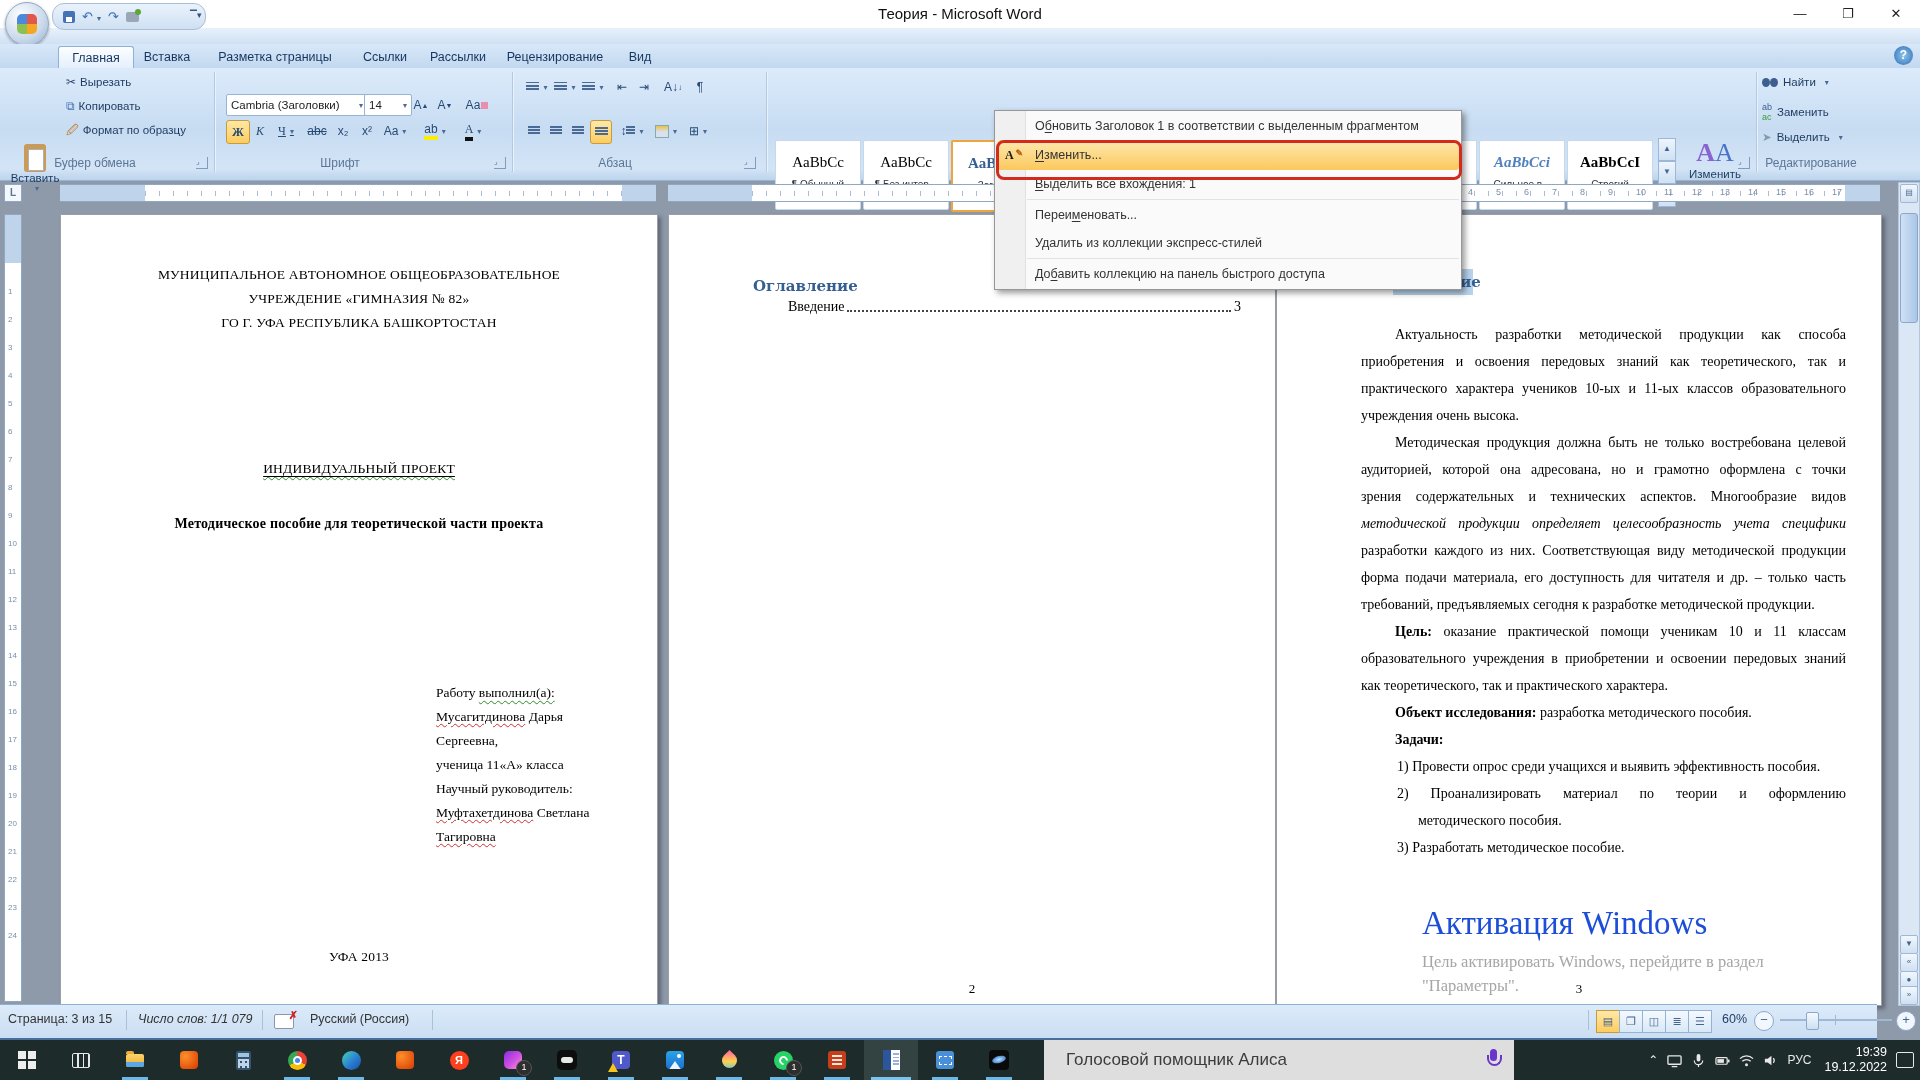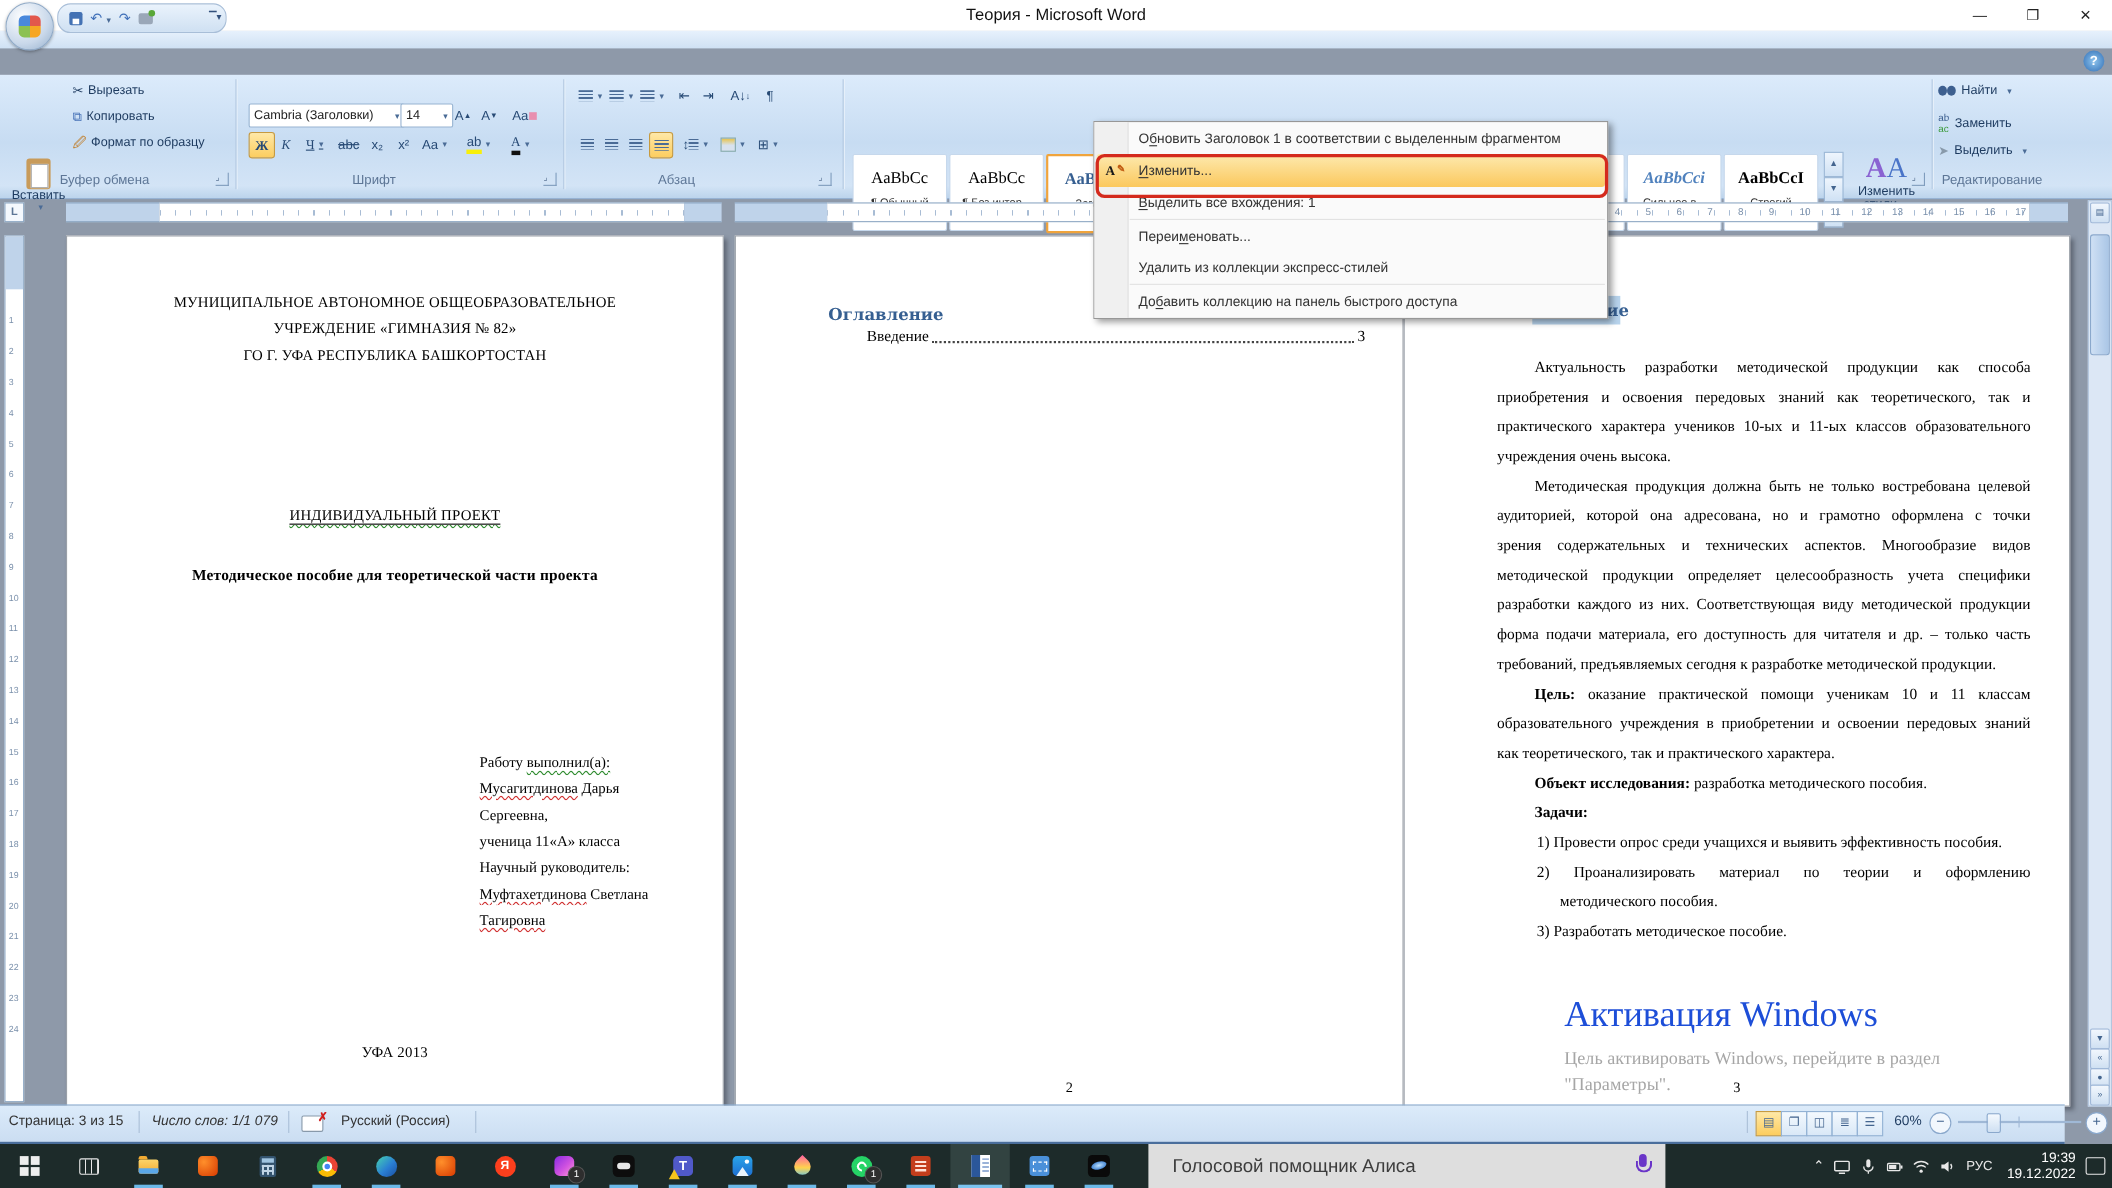--- a/index.html
+++ b/index.html
@@ -206,20 +206,29 @@
       <span class="logo"></span>
     </div>
   <div id="qat">
     <span class="save-sq"></span>
     <span class="qico">↶<span class="caret">▾</span></span>
     <span class="qico">↷</span>
     <span class="printer"></span>
   </div>
   <div id="qat-more">▔▾</div>
 
+  <div id="tabrow">
+    <div class="tab active" style="left:58px;width:74px;">Главная</div>
+    <div class="tab" style="left:137px;width:60px;">Вставка</div>
+    <div class="tab" style="left:202px;width:146px;">Разметка страницы</div>
+    <div class="tab" style="left:353px;width:64px;">Ссылки</div>
+    <div class="tab" style="left:423px;width:70px;">Рассылки</div>
+    <div class="tab" style="left:498px;width:114px;">Рецензирование</div>
+    <div class="tab" style="left:617px;width:46px;">Вид</div>
+  </div>
   <div id="help-btn">?</div>
 
   <div id="ribbon">
 
     <div id="paste-big">
       <span class="clipboard"></span>
       <span>Вставить</span>
       <span class="caret">▾</span>
     </div>
     <div class="rbtn" style="left:66px;top:8px;">
@@ -480,21 +489,21 @@
     <div id="p3sel" style="left:116px;top:54px;width:80px;height:26px;"></div>
     <div class="doc-h" style="position:absolute;left:120px;top:58px;">Введение</div>
     <div id="p3body">
         <div class="p3line j i" style="top: 106px;"><span>Актуальность разработки методической продукции как способа</span></div>
         <div class="p3line j" style="top: 133px;"><span>приобретения и освоения передовых знаний как теоретического, так и</span></div>
         <div class="p3line j" style="top: 160px;"><span>практического характера учеников 10-ых и 11-ых классов образовательного</span></div>
         <div class="p3line " style="top: 187px;"><span>учреждения очень высока.</span></div>
         <div class="p3line j i" style="top: 214px;"><span>Методическая продукция должна быть не только востребована целевой</span></div>
         <div class="p3line j" style="top: 241px;"><span>аудиторией, которой она адресована, но и грамотно оформлена с точки</span></div>
         <div class="p3line j" style="top: 268px;"><span>зрения содержательных и технических аспектов. Многообразие видов</span></div>
-        <div class="p3line j" style="top: 295px;"><span>методической продукции определяет целесообразность учета специфики</span></div>
+        <div class="p3line j" style="top: 295px; font-style: italic;"><span>методической продукции определяет целесообразность учета специфики</span></div>
         <div class="p3line j" style="top: 322px;"><span>разработки каждого из них. Соответствующая виду методической продукции</span></div>
         <div class="p3line j" style="top: 349px;"><span>форма подачи материала, его доступность для читателя и др. – только часть</span></div>
         <div class="p3line " style="top: 376px;"><span>требований, предъявляемых сегодня к разработке методической продукции.</span></div>
         <div class="p3line j i" style="top: 403px;"><b>Цель:</b><span> оказание практической помощи ученикам 10 и 11 классам</span></div>
         <div class="p3line j" style="top: 430px;"><span>образовательного учреждения в приобретении и освоении передовых знаний</span></div>
         <div class="p3line " style="top: 457px;"><span>как теоретического, так и практического характера.</span></div>
         <div class="p3line i" style="top: 484px;"><b>Объект исследования:</b><span>  разработка методического пособия.</span></div>
         <div class="p3line i" style="top: 511px;"><b>Задачи:</b><span></span></div>
         <div class="p3line li" style="top: 538px;"><span>1) Провести опрос среди учащихся и выявить эффективность пособия.</span></div>
         <div class="p3line j li" style="top: 565px;"><span>2) Проанализировать материал по теории и оформлению</span></div>

